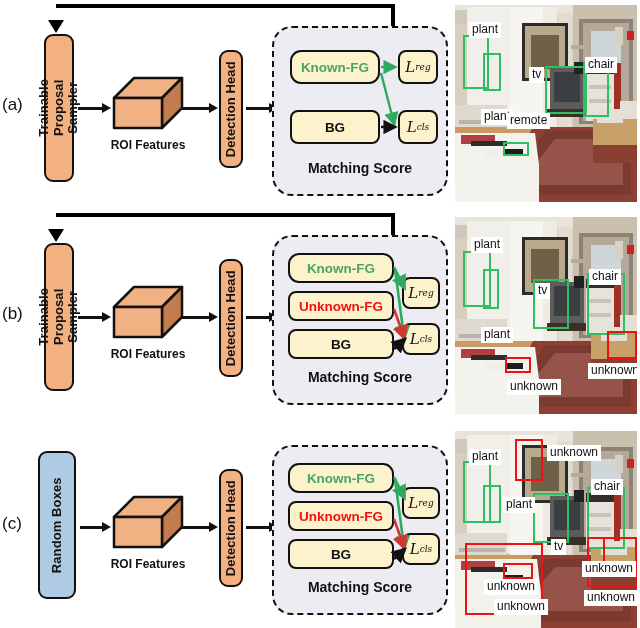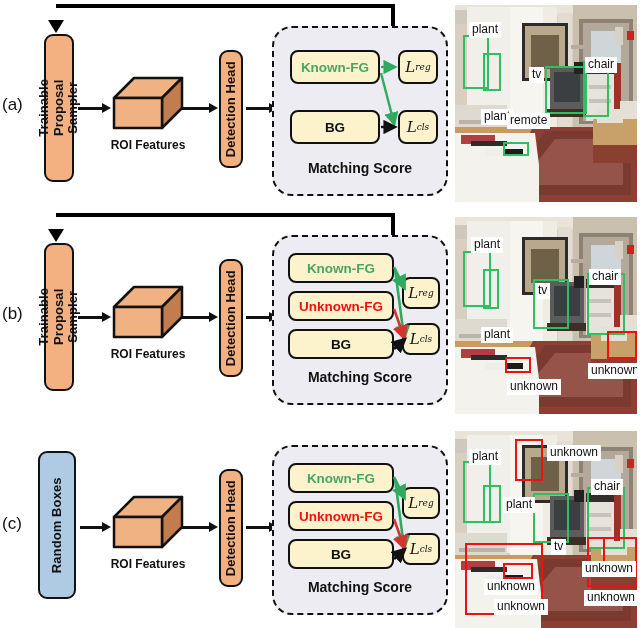--- a/index.html
+++ b/index.html
@@ -50,21 +50,21 @@
 
   
   .ms{position:absolute;background:#edecf2;border:2.5px dashed #111;
       border-radius:20px;box-sizing:border-box;}
   .ms-title{position:absolute;left:0;width:100%;text-align:center;
       font-weight:bold;font-size:14px;color:#111;}
   .cls{position:absolute;border:2.5px solid #111;border-radius:8px;
       background:#fcf3cd;display:flex;align-items:center;justify-content:center;
       box-sizing:border-box;font-weight:bold;font-size:13.5px;color:#111;
       white-space:nowrap;}
-  .cls.known{color:#4aa565;}
+  .cls.known{color:#4aa565;border-radius:11px;}
   .cls.unknown{color:#f40f0f;}
   .loss{position:absolute;border:2.5px solid #111;border-radius:8px;
       background:#fcf3cd;display:flex;align-items:center;justify-content:center;
       box-sizing:border-box;color:#111;
       font-family:"DejaVu Serif",serif;font-style:italic;font-size:13px;}
   .loss .sub{font-size:9px;vertical-align:-2px;font-style:italic;}
   .loss .cal{font-family:"DejaVu Serif",serif;font-size:15px;font-style:italic;}
   .ms-arrows{position:absolute;left:0;top:0;}
 
   

